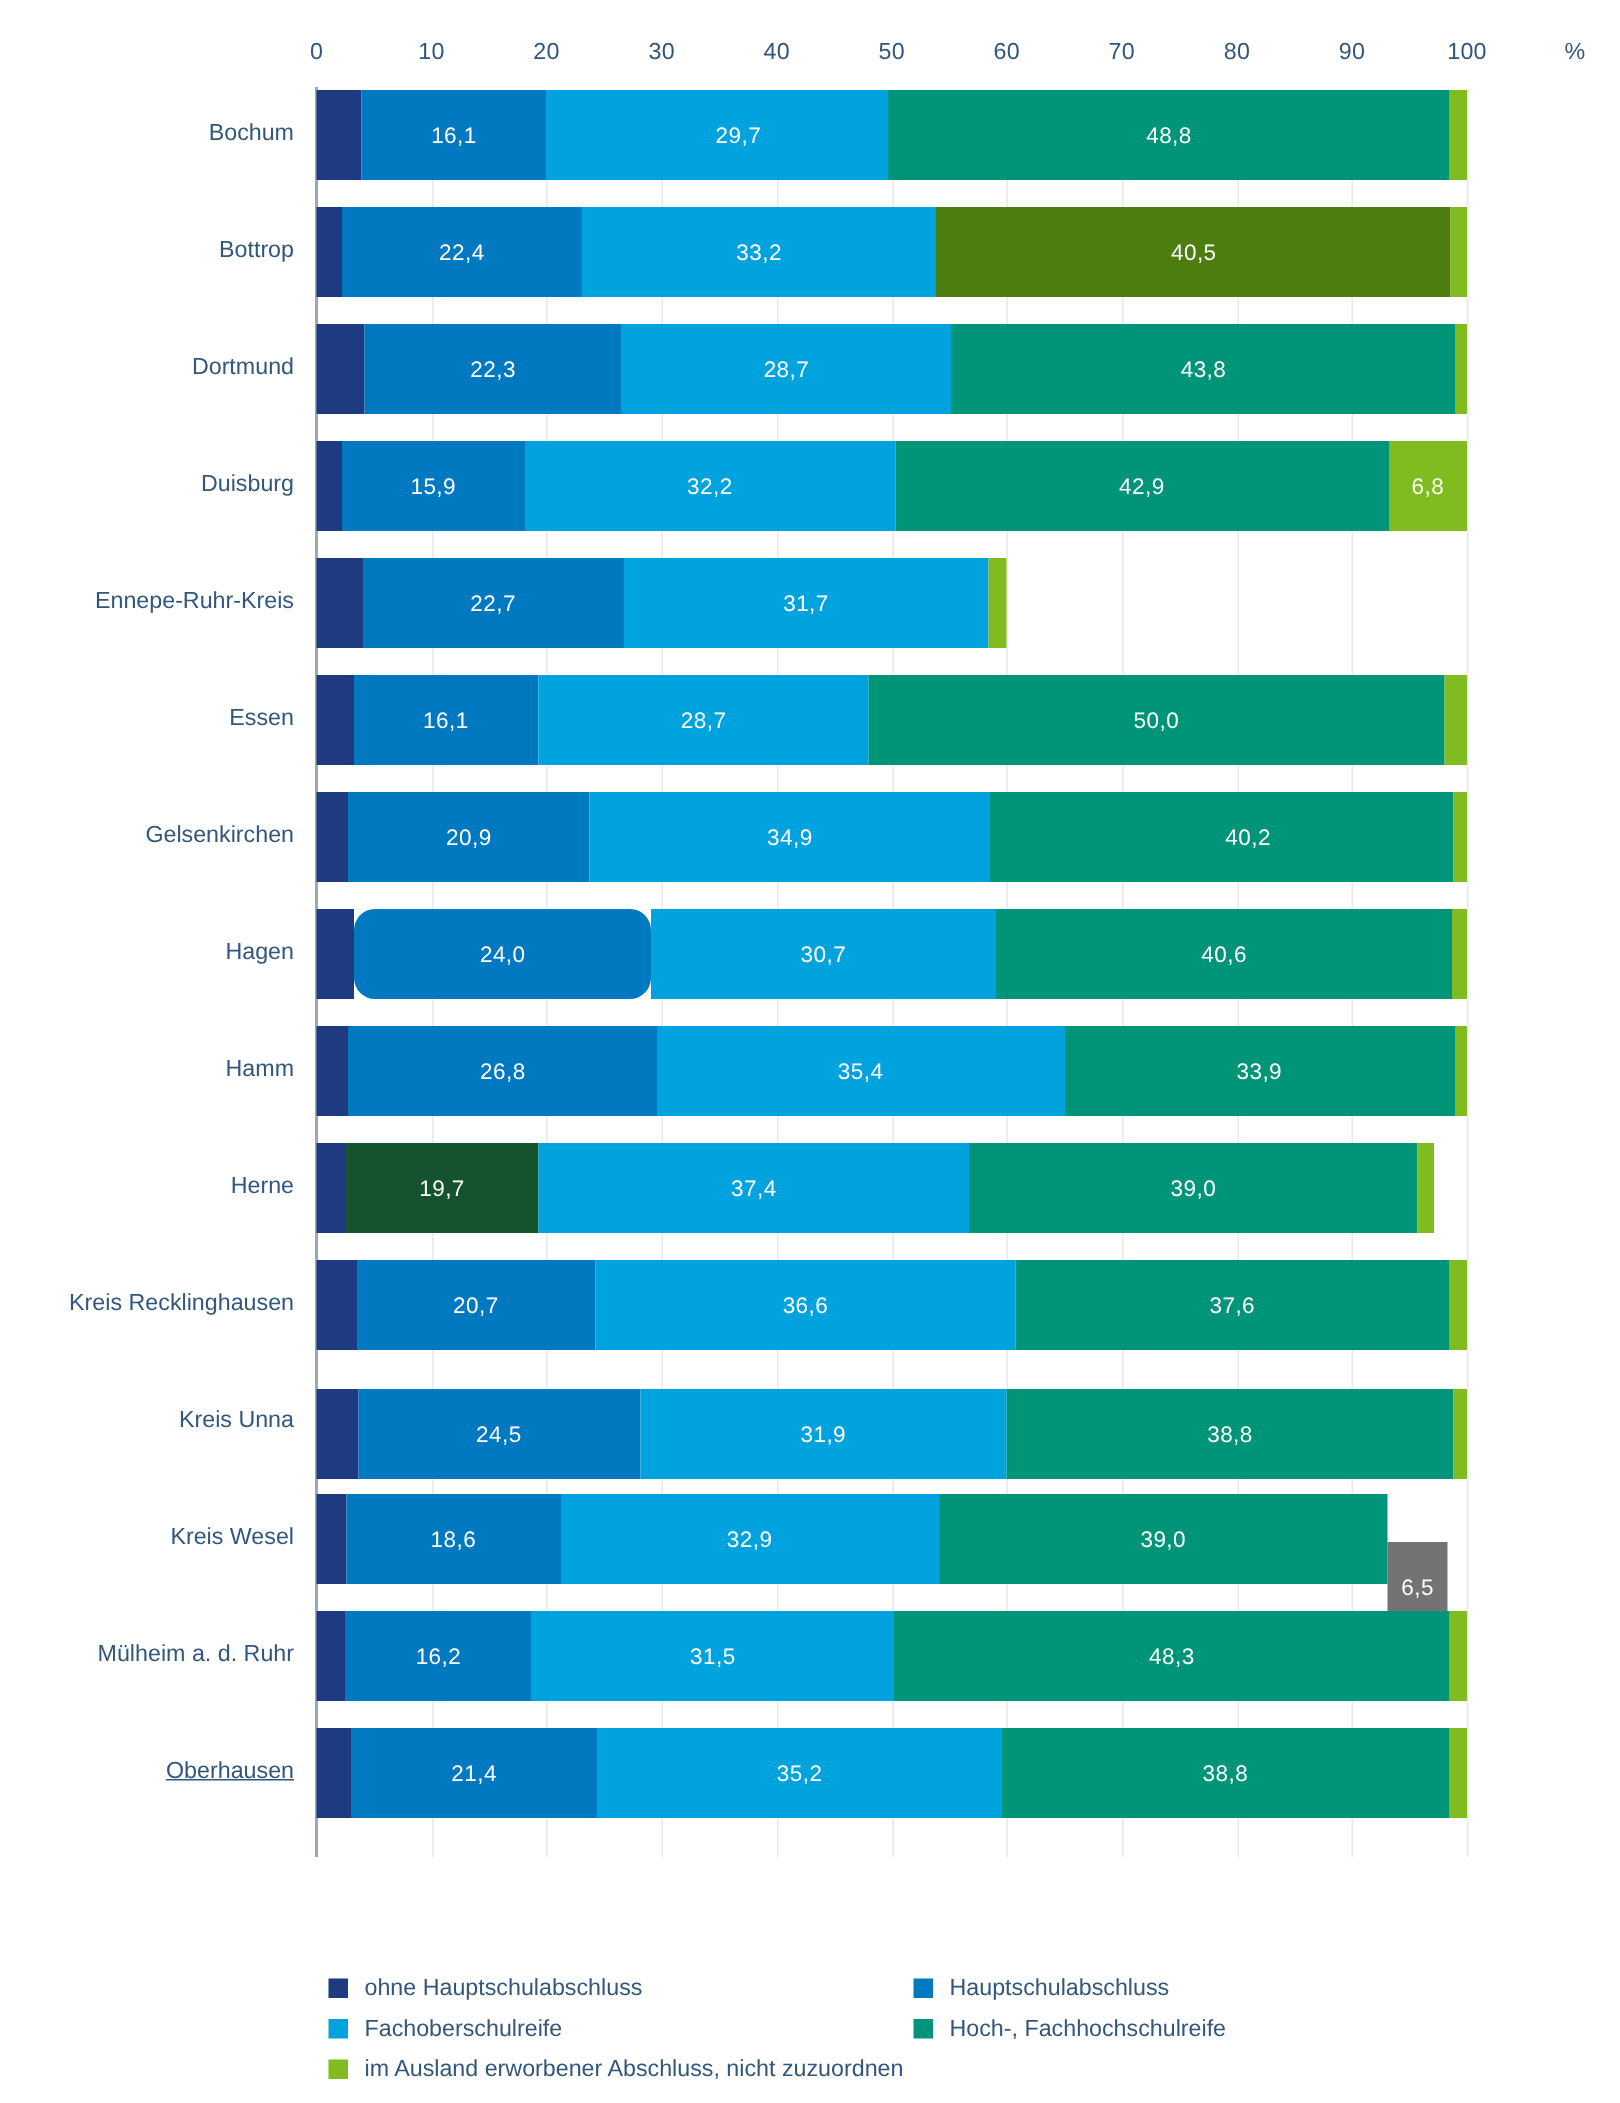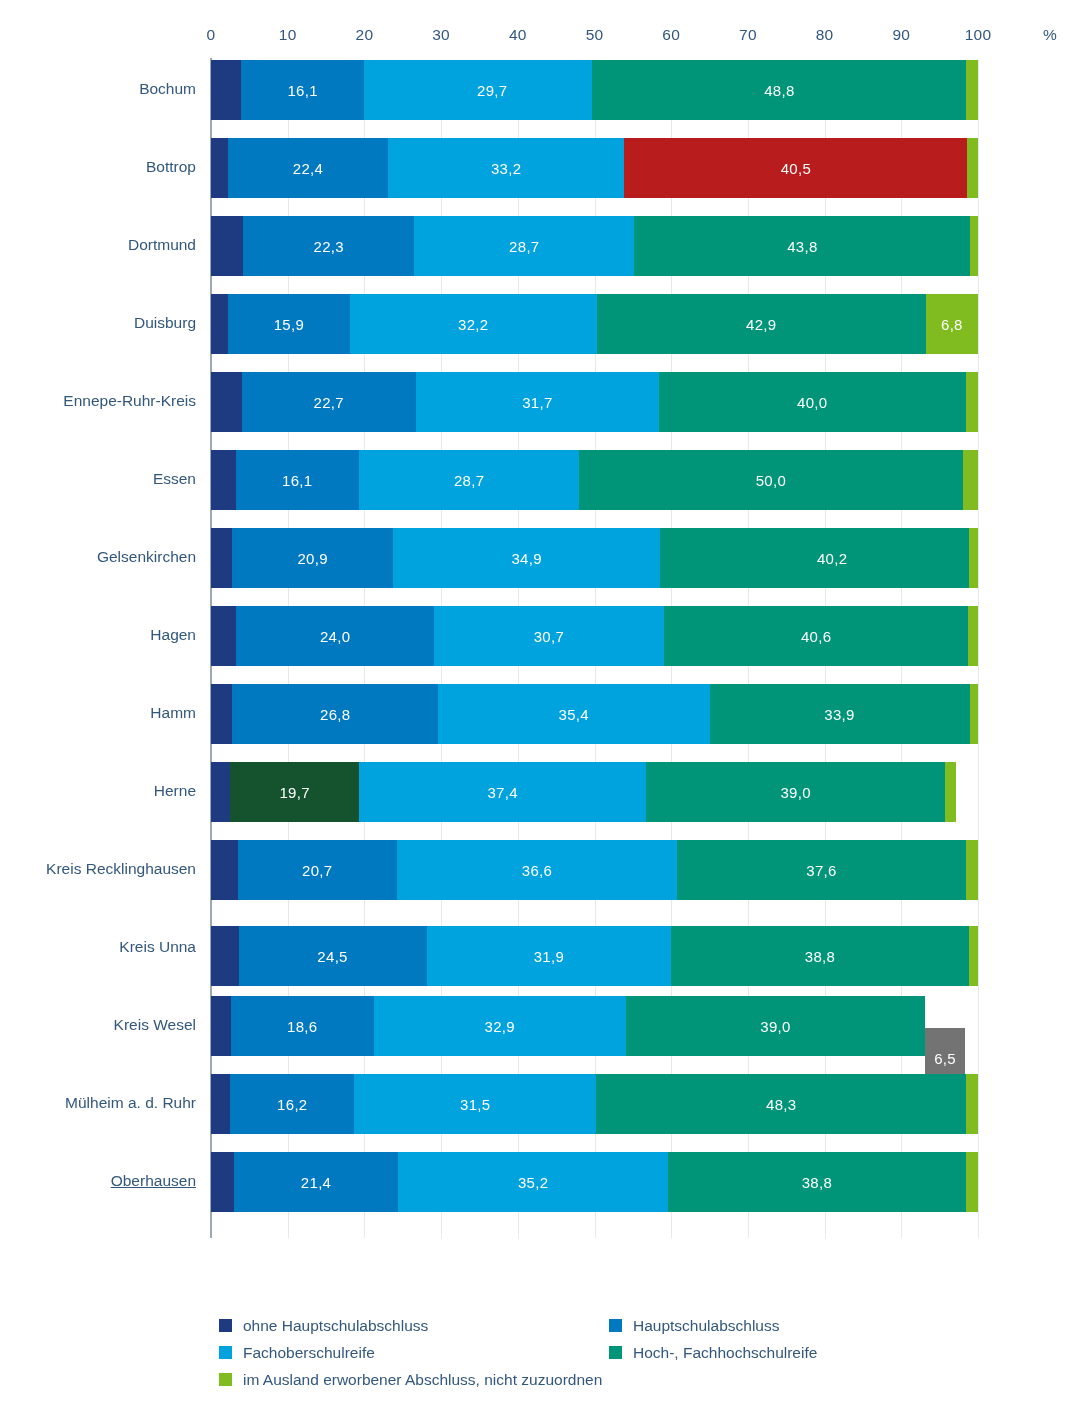--- a/index.html
+++ b/index.html
@@ -189,21 +189,21 @@
           <div class="seg" style="width: 11.505px; background: rgb(128, 188, 31);"></div>
         </div>
         <div class="row" style="top: 78px;">
           <div class="seg" style="width: 18.408px; background: rgb(30, 58, 129);"></div>
           <div class="seg" style="width: 171.808px; background: rgb(0, 121, 193);">
             <span style="color: rgb(255, 255, 255);">22,4</span>
           </div>
           <div class="seg" style="width: 254.644px; background: rgb(0, 163, 221);">
             <span style="color: rgb(255, 255, 255);">33,2</span>
           </div>
-          <div class="seg" style="width: 369px; background: #b91c1c;">
+          <div class="seg" style="width: 369px; background: #4d7c0f;">
             <span style="color: rgb(255, 255, 255);">40,5</span>
           </div>
           <div class="seg" style="width: 11.505px; background: rgb(128, 188, 31);"></div>
         </div>
         <div class="row" style="top: 156px;">
           <div class="seg" style="width: 32.214px; background: rgb(30, 58, 129);"></div>
           <div class="seg" style="width: 171.041px; background: rgb(0, 121, 193);">
             <span style="color: rgb(255, 255, 255);">22,3</span>
           </div>
           <div class="seg" style="width: 220.129px; background: rgb(0, 163, 221);">
@@ -230,23 +230,20 @@
           </div>
         </div>
         <div class="row" style="top: 312px;">
           <div class="seg" style="width: 30.68px; background: rgb(30, 58, 129);"></div>
           <div class="seg" style="width: 174.109px; background: rgb(0, 121, 193);">
             <span style="color: rgb(255, 255, 255);">22,7</span>
           </div>
           <div class="seg" style="width: 243.139px; background: rgb(0, 163, 221);">
             <span style="color: rgb(255, 255, 255);">31,7</span>
           </div>
-          <div class="seg" style="width: 306.8px; background: rgb(0, 148, 120);">
-            <span style="color: rgb(255, 255, 255);">40,0</span>
-          </div>
           <div class="seg" style="width: 12.272px; background: rgb(128, 188, 31);"></div>
         </div>
         <div class="row" style="top: 390px;">
           <div class="seg" style="width: 24.544px; background: rgb(30, 58, 129);"></div>
           <div class="seg" style="width: 123.487px; background: rgb(0, 121, 193);">
             <span style="color: rgb(255, 255, 255);">16,1</span>
           </div>
           <div class="seg" style="width: 220.129px; background: rgb(0, 163, 221);">
             <span style="color: rgb(255, 255, 255);">28,7</span>
           </div>
@@ -263,21 +260,21 @@
           <div class="seg" style="width: 267.683px; background: rgb(0, 163, 221);">
             <span style="color: rgb(255, 255, 255);">34,9</span>
           </div>
           <div class="seg" style="width: 308.334px; background: rgb(0, 148, 120); padding-left: 35px;">
             <span style="color: rgb(255, 255, 255);">40,2</span>
           </div>
           <div class="seg" style="width: 9.204px; background: rgb(128, 188, 31);"></div>
         </div>
         <div class="row" style="top: 546px;">
           <div class="seg" style="width: 26.078px; background: rgb(30, 58, 129);"></div>
-          <div class="seg" style="width: 202px; background: rgb(0, 121, 193);">
+          <div class="seg" style="width: 202px; background: rgb(0, 121, 193); border-radius: 14px;">
             <span style="color: rgb(255, 255, 255);">24,0</span>
           </div>
           <div class="seg" style="width: 235.469px; background: rgb(0, 163, 221);">
             <span style="color: rgb(255, 255, 255);">30,7</span>
           </div>
           <div class="seg" style="width: 311.402px; background: rgb(0, 148, 120);">
             <span style="color: rgb(255, 255, 255);">40,6</span>
           </div>
           <div class="seg" style="width: 9.971px; background: rgb(128, 188, 31);"></div>
         </div>

